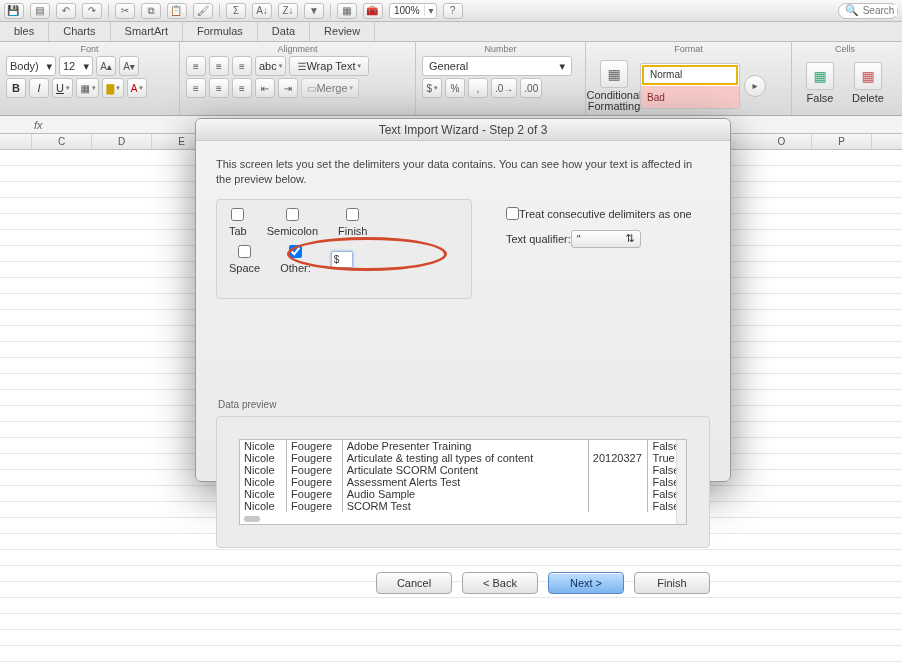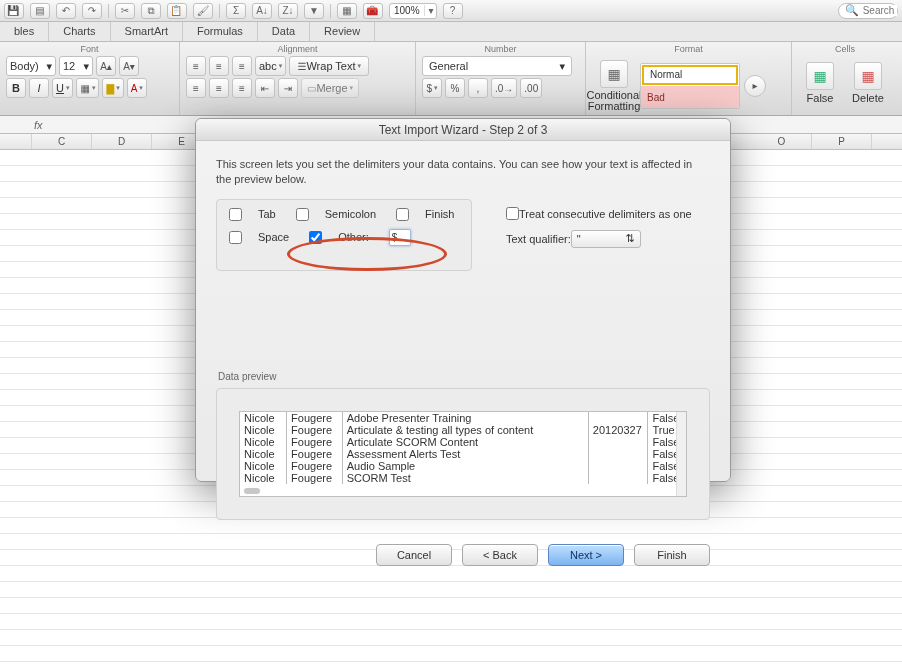--- a/index.html
+++ b/index.html
@@ -43,21 +43,21 @@
   .colhead div{width:60px;border-right:1px solid #d4d4d4;text-align:center;font-size:10px;color:#555;line-height:16px;}
   .gridrows div.row{height:16px;border-bottom:1px solid #e6e6e6;display:flex;}
   
   .dialog{position:absolute;left:195px;top:118px;width:536px;height:364px;background:linear-gradient(#f3f3f3,#eaeaea);border:1px solid #9a9a9a;border-radius:6px;box-shadow:0 12px 40px rgba(0,0,0,.45);}
   .dlg-title{height:22px;border-bottom:1px solid #c8c8c8;border-radius:6px 6px 0 0;background:linear-gradient(#f7f7f7,#dcdcdc);text-align:center;line-height:22px;font-size:12px;color:#444;}
   .dlg-body{padding:16px 20px 10px 20px;}
   .intro{font-size:11px;color:#444;line-height:1.35;margin-bottom:12px;}
   .panel{background:#ececec;border:1px solid #d2d2d2;border-radius:4px;padding:8px 12px 16px 12px;position:relative;}
   .panel-label{font-size:10px;color:#666;margin-bottom:6px;}
   .delim-row{display:flex;gap:20px;align-items:center;margin-bottom:8px;}
-  .chk{display:flex;align-items:center;gap:16px;font-size:11px;}
+  .chk{display:flex;align-items:center;gap:4px;font-size:11px;flex-direction:column;}
   .chk input{width:13px;height:13px;}
   .other-input{width:22px;height:17px;border:1px solid #9fb9e0;background:#fff;font-size:10px;text-align:left;padding:0 2px;border-radius:2px;box-shadow:0 0 3px rgba(90,140,220,.6);}
   .right-col{position:absolute;left:290px;top:0;}
   .treat{display:flex;align-items:flex-end;font-size:11px;margin:8px 0 10px 0;}
   .tq{display:flex;align-items:center;gap:0;font-size:11px;}
   .tq-sel{width:70px;height:18px;border:1px solid #b9b9b9;border-radius:3px;background:linear-gradient(#fff,#e8e8e8);display:flex;align-items:center;justify-content:space-between;padding:0 5px;}
   .ring{position:absolute;left:70px;top:37px;width:160px;height:34px;border:3px solid #d24a2c;border-radius:50%/50%;pointer-events:none;}
   .preview-area{margin-top:100px;}
   .preview-label{font-size:10px;color:#666;margin:0 0 6px 2px;}
   .preview-panel{background:#ececec;border:1px solid #d2d2d2;border-radius:4px;padding:22px;}

